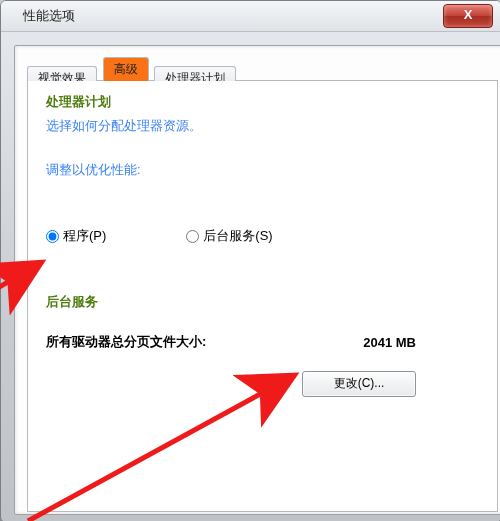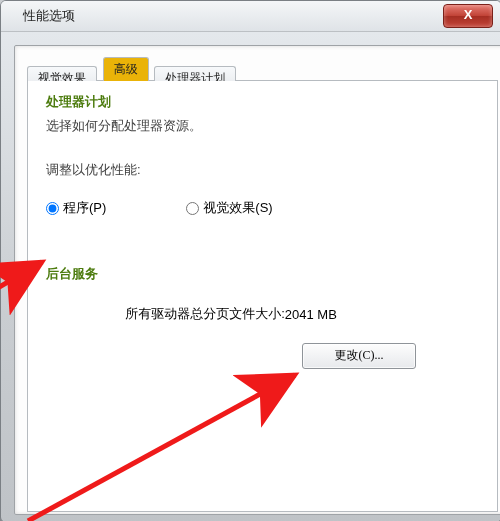--- a/index.html
+++ b/index.html
@@ -85,68 +85,68 @@
     border:1px solid #b6bbc0;
     border-bottom:none;
     border-radius:3px 3px 0 0;
     position:relative;
     top:10px;
     font-size:12px;
     color:#222;
     margin-right:2px;
   }
   .tab.active{
-    background:#eab308;
+    background:#f97316;
     border-bottom:6px solid #22c55e;
     top:1px;
   }
   .tab-page{
     border:1px solid #b6bbc0;
     border-top:none;
     height:430px;
     background:#fff;
     position:relative;
   }
   
   .group-title{
     font-size:13px;
     font-weight:bold;
     color:#4d7c0f;
   }
   .group-sub{
     font-size:13px;
-    color:#404040;
+    color:#3b82f6;
   }
   .radio-row{
     display:flex;
     gap:80px;
     align-items:center;
   }
-  .radio{display:flex;align-items:center;gap:4px;}
+  .radio{display:flex;align-items:center;gap:4px;margin-top:28px;}
   .radio input{margin:0;}
   .value-row{
     display:flex;
-    justify-content:center;
+    justify-content:space-between;
     align-items:center;
     width:370px;
+    font-weight:bold;
   }
   .win-btn{
     display:inline-block;
     min-width:96px;
     height:24px;
     line-height:22px;
     text-align:center;
     font-size:12px;
     background:linear-gradient(to bottom,#fdfdfd,#e7e9ec);
     border:1px solid #8f9499;
     border-radius:3px;
     box-shadow:inset 0 0 0 1px rgba(255,255,255,0.7);
     padding:0 8px;
     white-space:nowrap;
-    font-family:Liberation Serif, serif;
   }
   .btn-row{
     text-align:right;
     width:370px;
   }
   
   .arrows{
     position:absolute;
     left:0;top:0;width:500px;height:521px;
     pointer-events:none;
@@ -192,21 +192,21 @@
 
           <div style="height:8px"></div>
 
           <div class="radio-row">
             <label class="radio">
               <input type="radio" name="sched" checked="" style="">
               <span>程序(P)</span>
             </label>
             <label class="radio">
               <input type="radio" name="sched" style="">
-              <span>视觉效果(S)</span>
+              <span>后台服务(S)</span>
             </label>
           </div>
 
           <div style="height:36px"></div>
 
           <div class="group-title">后台服务</div>
 
           <div style="height:10px"></div>
 
           <div class="value-row">

